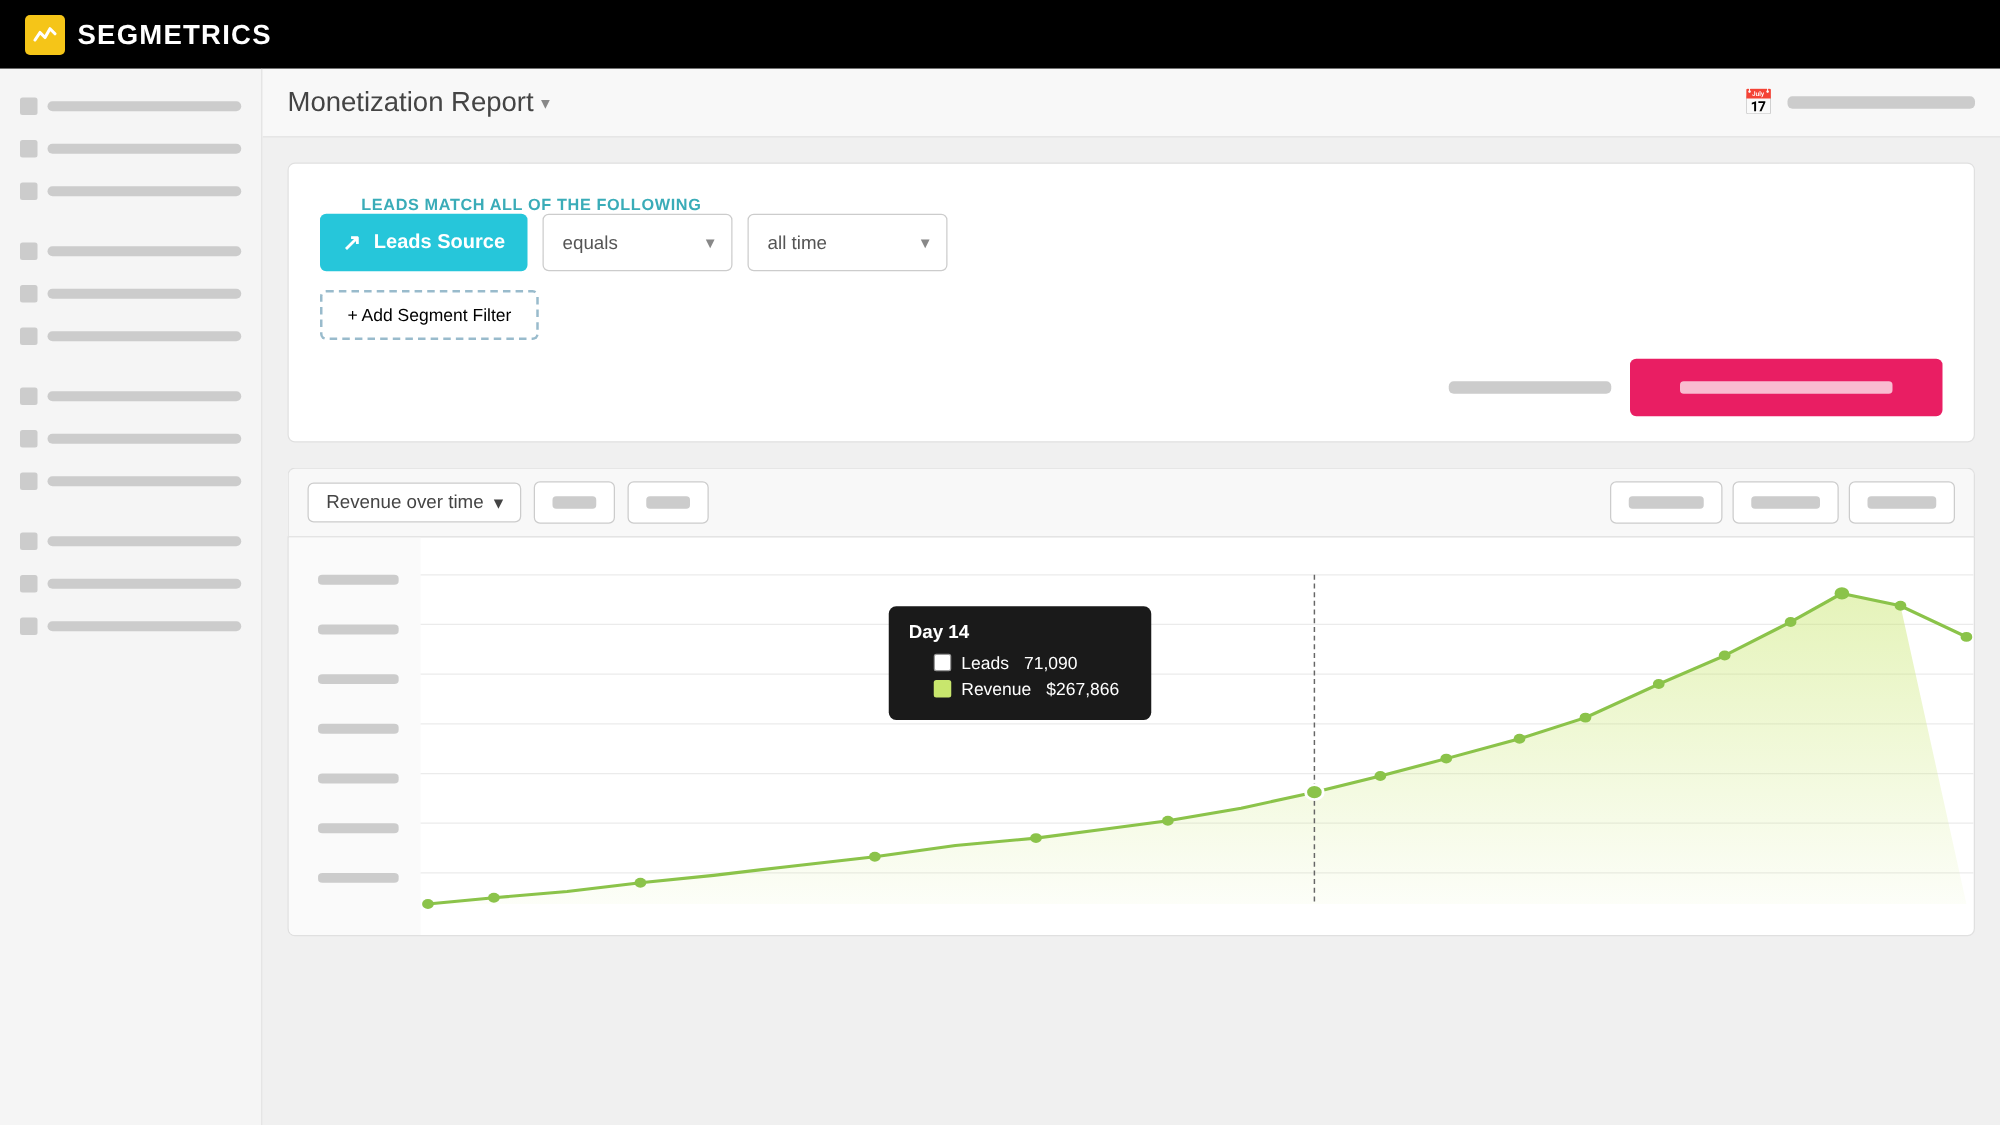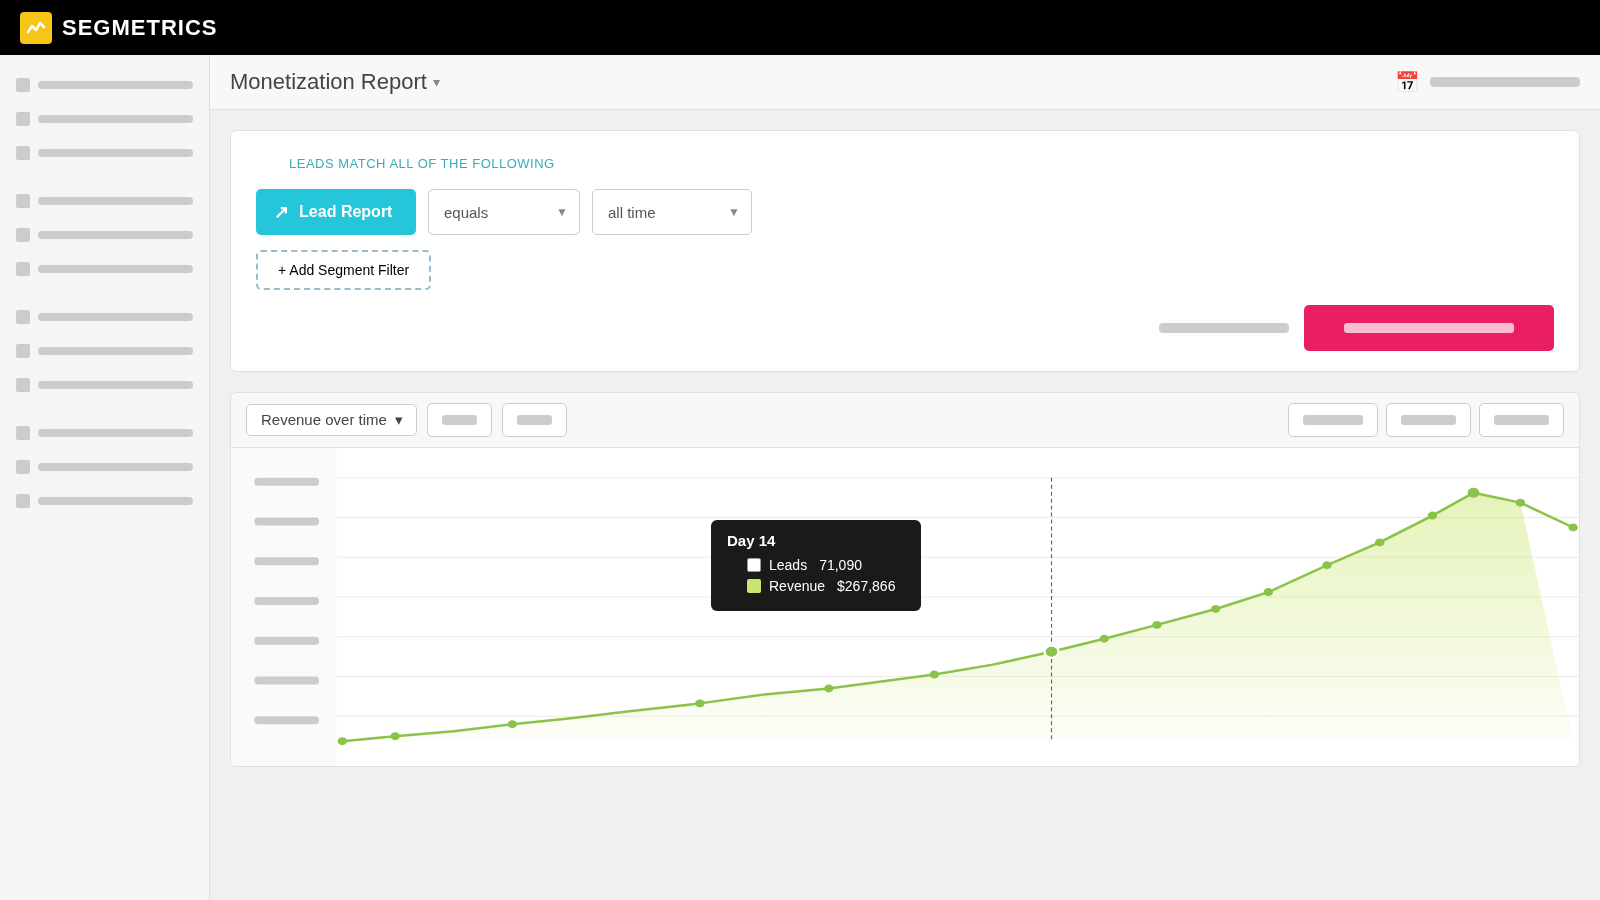--- a/index.html
+++ b/index.html
@@ -117,24 +117,23 @@
     
     .filter-panel {
       background: white;
       margin: 20px;
       border-radius: 6px;
       padding: 25px 25px 20px 25px;
       border: 1px solid #e0e0e0;
     }
     .filter-label {
       color: #3aacb8;
-      font-weight: 400;
+      font-weight: 700;
       font-size: 13px;
       letter-spacing: 0.5px;
-      margin-bottom: 18px;
       padding-left: 33px;
     }
     .filter-row {
       display: flex;
       align-items: center;
       gap: 12px;
       margin-bottom: 15px;
       flex-wrap: wrap;
     }
     .btn-lead-source {
@@ -280,21 +279,21 @@
 
     
     .tooltip {
       position: absolute;
       background: #1a1a1a;
       color: white;
       border-radius: 6px;
       padding: 12px 16px;
       font-size: 14px;
       min-width: 210px;
-      bottom: 155px;
+      bottom: 172px;
       left: 480px;
       z-index: 10;
     }
     .tooltip-title {
       font-weight: 700;
       margin-bottom: 8px;
       font-size: 15px;
     }
     .tooltip-row {
       display: flex;
@@ -405,21 +404,21 @@
       </div>
     </div>
 
     <div class="filter-panel">
       <div class="filter-label">LEADS MATCH ALL OF THE FOLLOWING</div>
 
       <div class="filter-row">
 
         <button class="btn-lead-source">
           <span style="font-size:18px; font-weight:bold;">↗</span>
-          <span>Lead Report</span>
+          <span>Leads Source</span>
         </button>
 
         <div class="select-wrap">
           <select style="min-width:140px;">
             <option value="equals">equals</option>
             <option value="does not equal">does not equal</option>
             <option value="contains">contains</option>
           </select>
           <span class="arrow">▼</span>
         </div>

